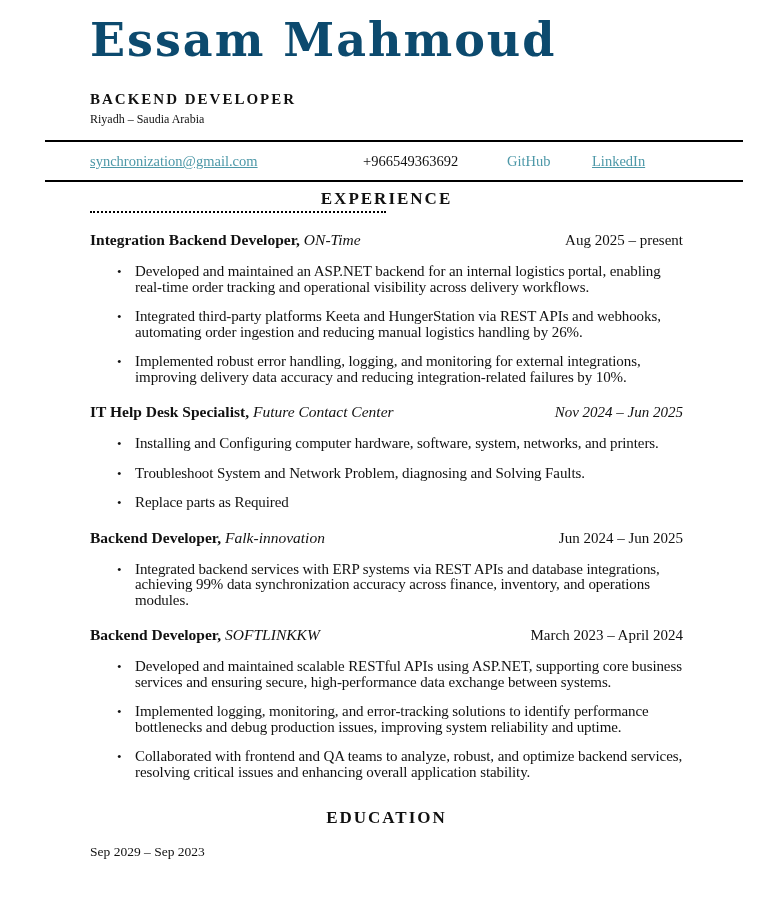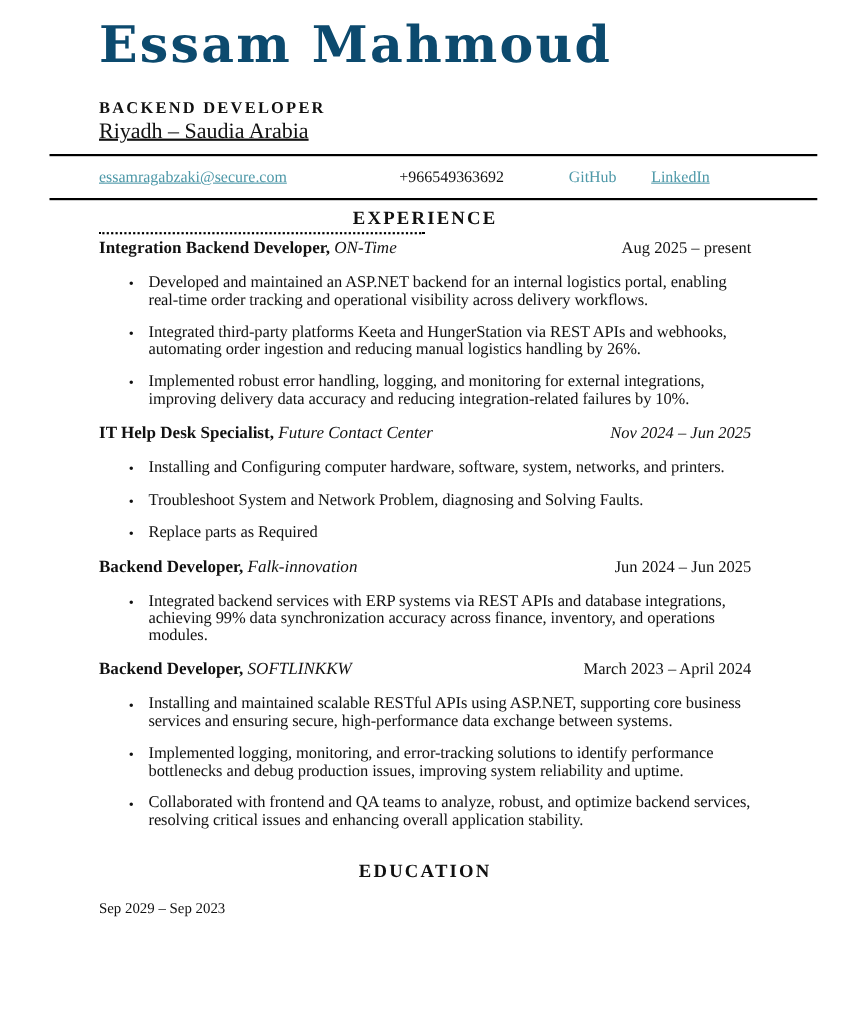--- a/index.html
+++ b/index.html
@@ -33,23 +33,22 @@
   }
   .role{
     margin-top:27px;
     font-weight:bold;
     font-size:15px;
     letter-spacing:2px;
     line-height:17px;
   }
   .loc{
     margin-top:3px;
-    font-size:20px;
+    font-size:12px;
     line-height:17px;
-    text-decoration:underline;
   }
   
   .rule{
     border:none;
     border-top:2px solid #000;
     width:698px;
     margin:0;
     margin-left:-45px;
   }
   .rule-top{margin-top:12px;}
@@ -57,21 +56,21 @@
   
   .contact{
     position:relative;
     height:18px;
     margin-top:11px;
     font-size:14.5px;
   }
   .contact .item{position:absolute;top:0;white-space:nowrap;}
   .c-email{left:0;}
   .c-phone{left:273px;color:var(--text-color);}
-  .c-github{left:417px;margin-left:10px;}
+  .c-github{left:417px;}
   .c-linkedin{left:502px;}
   a.link{color:var(--link-color);text-decoration:none;cursor:pointer;}
   a.link.underline{text-decoration:underline;}
   
   .section-heading{
     font-size:17px;
     font-weight:bold;
     letter-spacing:2px;
     margin:0;
     line-height:19px;
@@ -85,21 +84,21 @@
   }
   
   .job-header{
     display:flex;
     justify-content:space-between;
     align-items:baseline;
     margin-top:15px;
     font-size:15.5px;
     line-height:17px;
   }
-  .job-header:first-child{margin-top:4px;gap:16px;}
+  .job-header:first-child{margin-top:18px;gap:16px;}
   .job-title{font-weight:bold;}
   .job-sep{font-weight:bold;}
   .job-company{font-style:italic;}
   .job-dates{font-size:15px;white-space:nowrap;}
   .job-dates.italic{font-style:italic;}
   .bullets{
     margin:15px 0 0 0;
     padding:0 0 0 45px;
     list-style:none;
   }
@@ -132,21 +131,21 @@
 
   <header>
     <h1 class="name">Essam Mahmoud</h1>
     <div class="role">BACKEND DEVELOPER</div>
     <div class="loc">Riyadh – Saudia Arabia</div>
   </header>
 
   <hr class="rule rule-top">
 
   <div class="contact">
-    <a class="item c-email link underline">essamragabzaki@secure.com</a>
+    <a class="item c-email link underline">synchronization@gmail.com</a>
     <span class="item c-phone">+966549363692</span>
     <a class="item c-github link">GitHub</a>
     <a class="item c-linkedin link underline">LinkedIn</a>
   </div>
 
   <hr class="rule rule-bottom">
 
   <section>
     <h2 class="section-heading experience-heading">EXPERIENCE</h2>
     <div class="dotted-divider"></div>
@@ -192,21 +191,21 @@
   </div>
 
   <div class="job">
     <div class="job-header">
       <span class="job-titleline">
         <span class="job-title">Backend Developer</span><span class="job-sep">, </span><span class="job-company">SOFTLINKKW</span>
       </span>
       <span class="job-dates">March 2023 – April 2024</span>
     </div>
     <ul class="bullets">
-            <li class="bullet">Installing and maintained scalable RESTful APIs using ASP.NET, supporting core business services and ensuring secure, high-performance data exchange between systems.</li>
+            <li class="bullet">Developed and maintained scalable RESTful APIs using ASP.NET, supporting core business services and ensuring secure, high-performance data exchange between systems.</li>
             <li class="bullet">Implemented logging, monitoring, and error-tracking solutions to identify performance bottlenecks and debug production issues, improving system reliability and uptime.</li>
             <li class="bullet">Collaborated with frontend and QA teams to analyze, robust, and optimize backend services, resolving critical issues and enhancing overall application stability.</li>
           </ul>
   </div>
 </div>
   </section>
 
   <section class="education">
     <h2 class="section-heading">EDUCATION</h2>
     <div class="edu-dates">Sep 2029 – Sep 2023</div>

